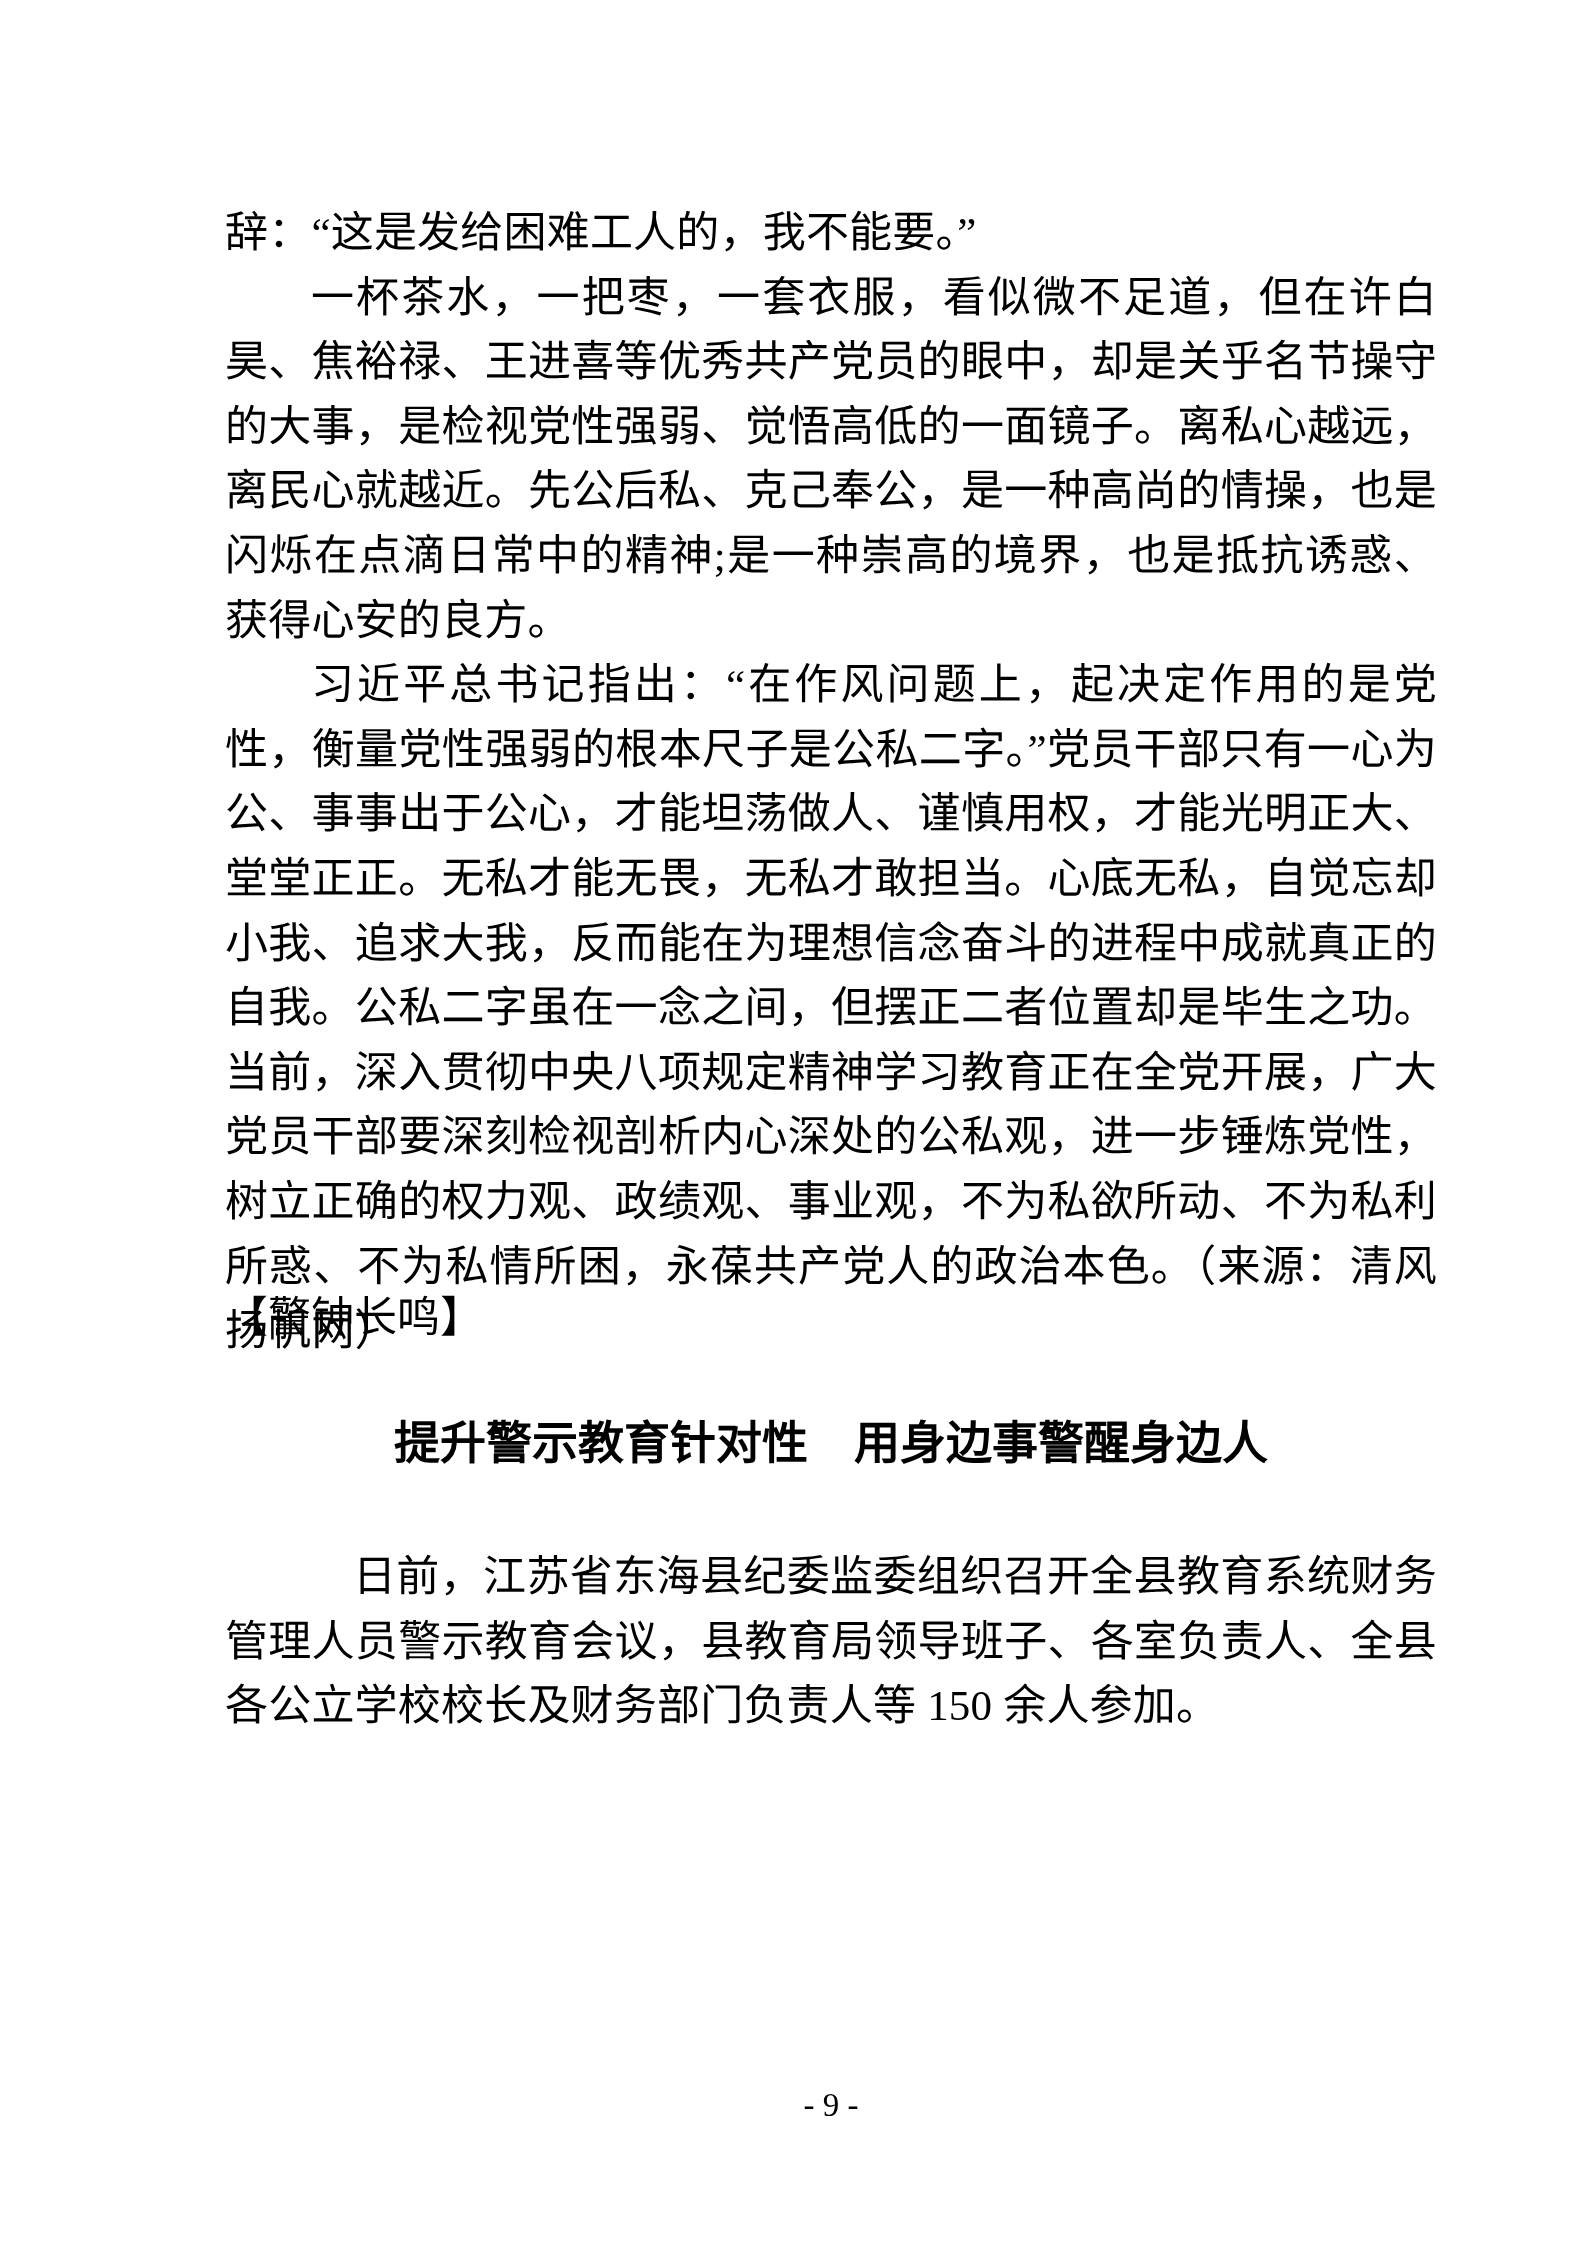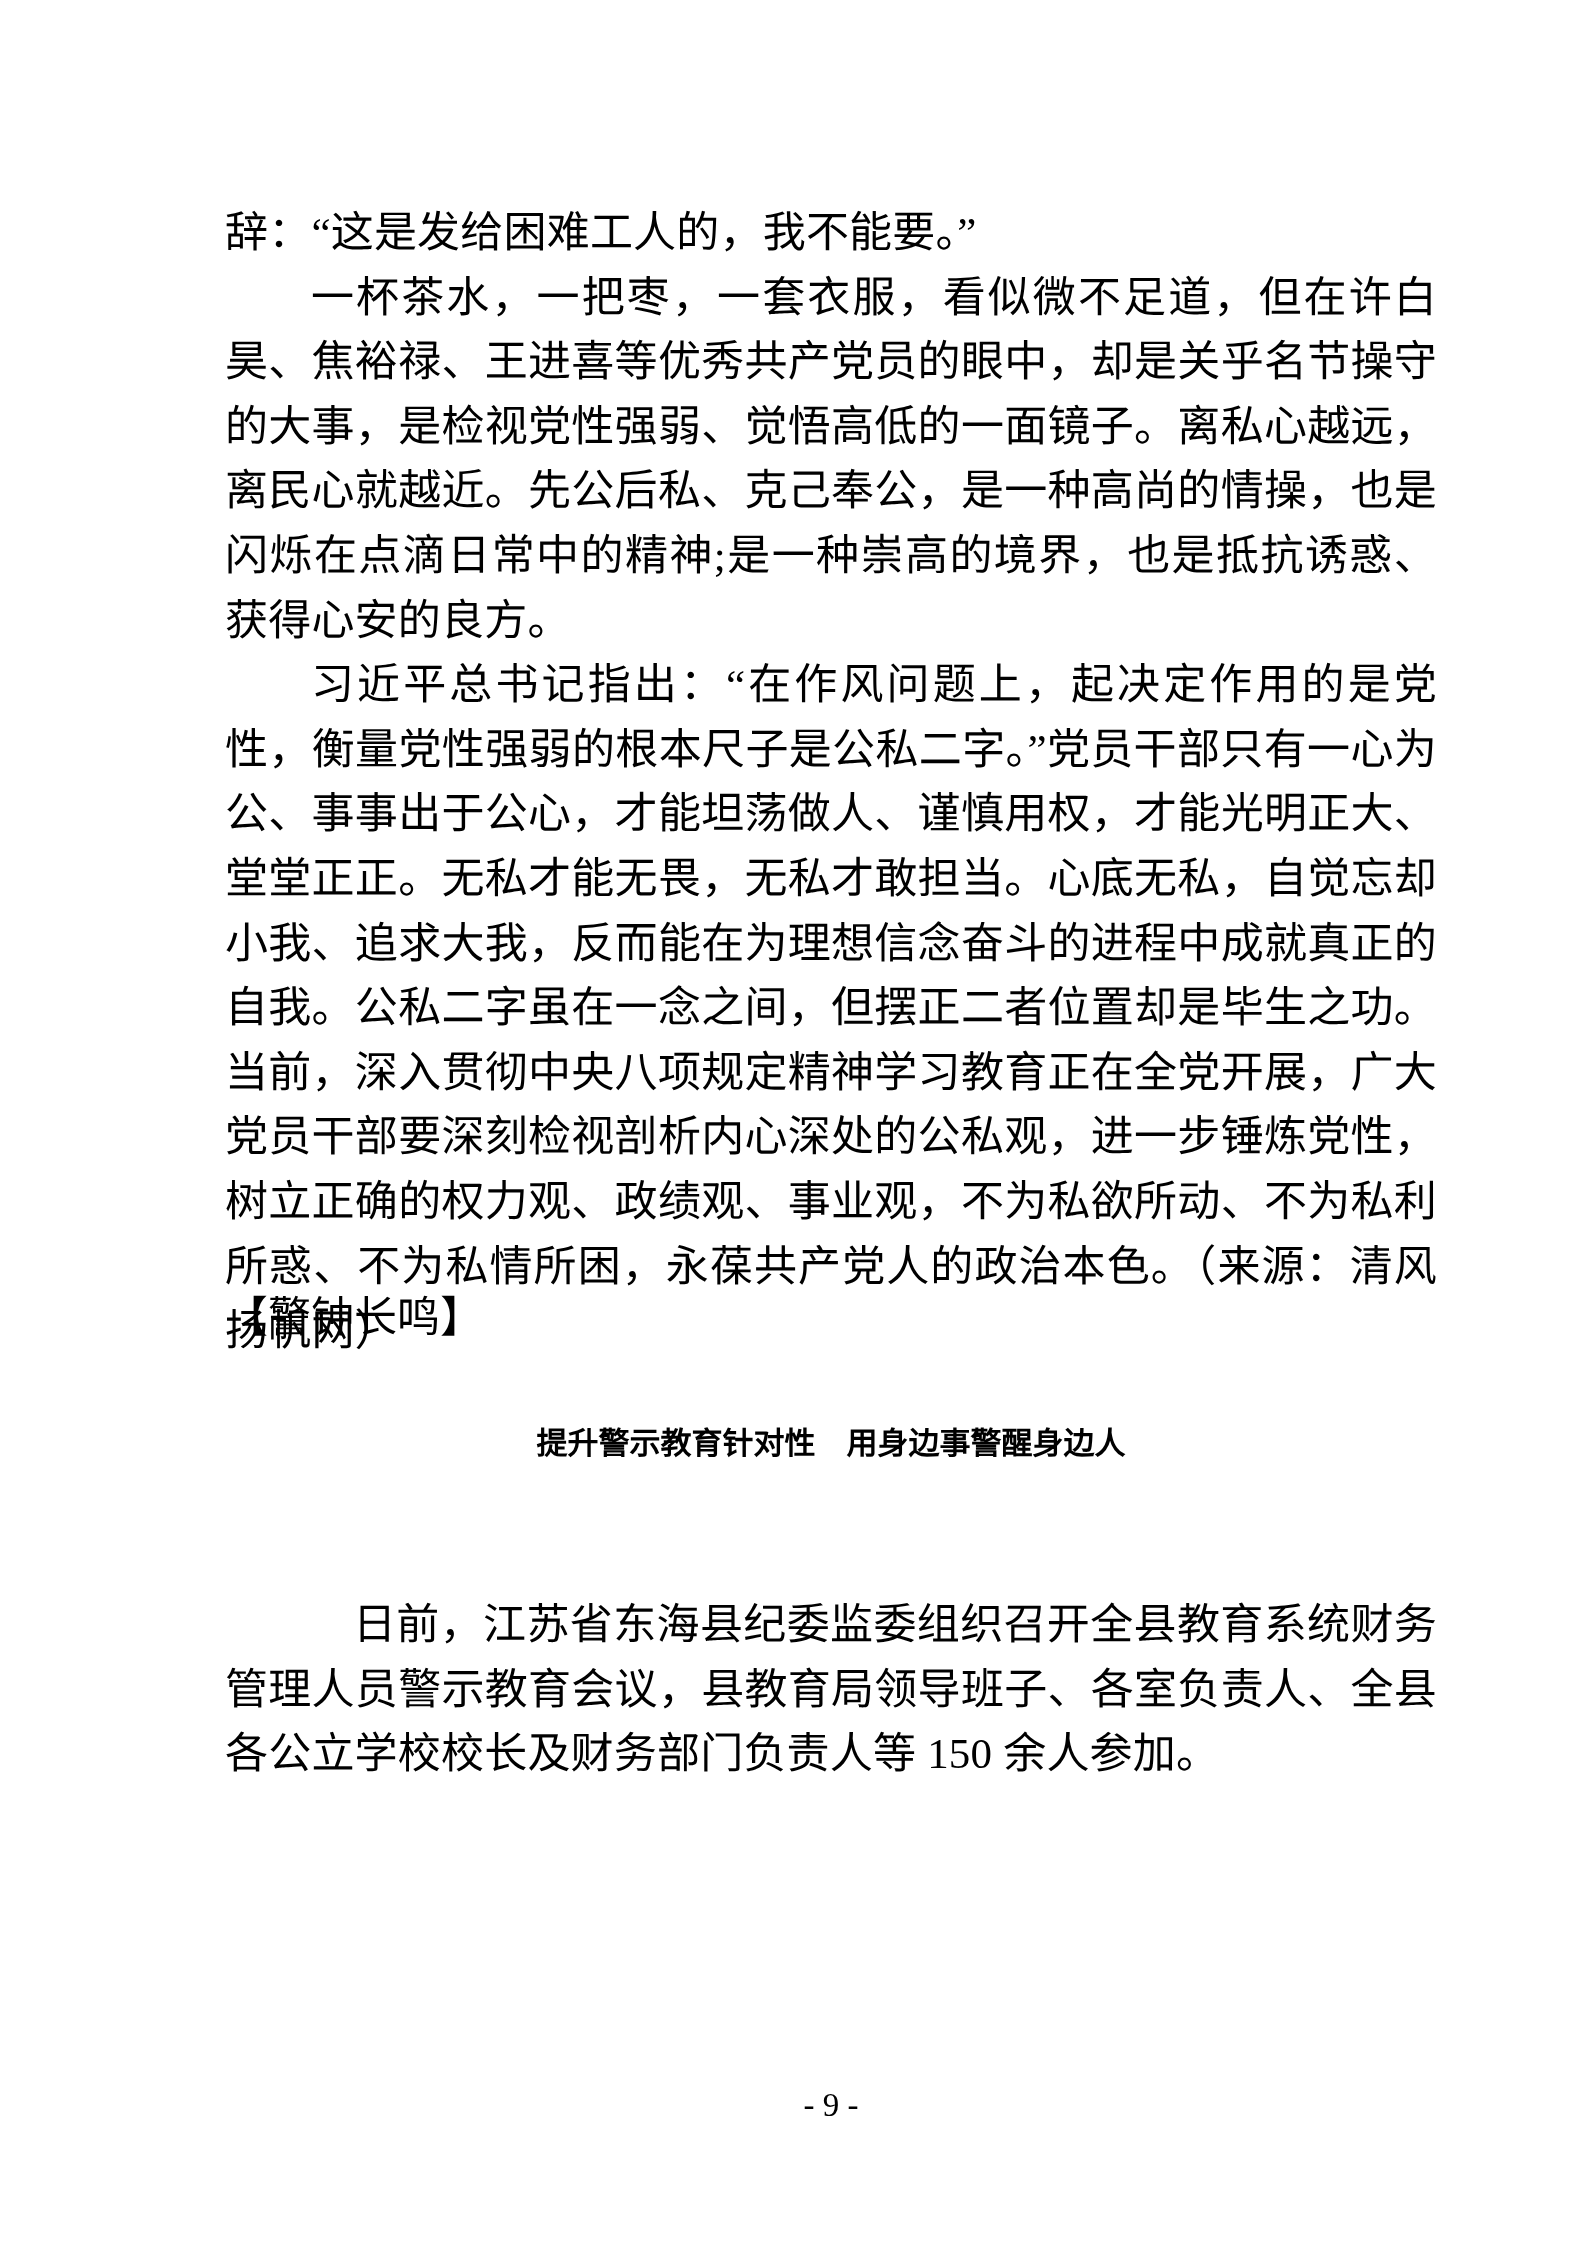--- a/index.html
+++ b/index.html
@@ -40,26 +40,26 @@
     font-size: 43px;
     line-height: 64.6px;
     font-weight: normal;
   }
   .article-title {
     position: absolute;
     left: 225px;
     top: 1408px;
     width: 1212px;
     margin: 0;
-    font-size: 31px;
+    font-size: 46px;
     line-height: 72px;
     font-weight: bold;
     text-align: center;
   }
-  .article-block { top: 1545px; margin-top: 48px; }
+  .article-block { top: 1545px; }
   .page-number {
     position: absolute;
     left: 225px;
     top: 2085px;
     width: 1212px;
     text-align: center;
     font-size: 33px;
     line-height: 40px;
   }
 </style>

